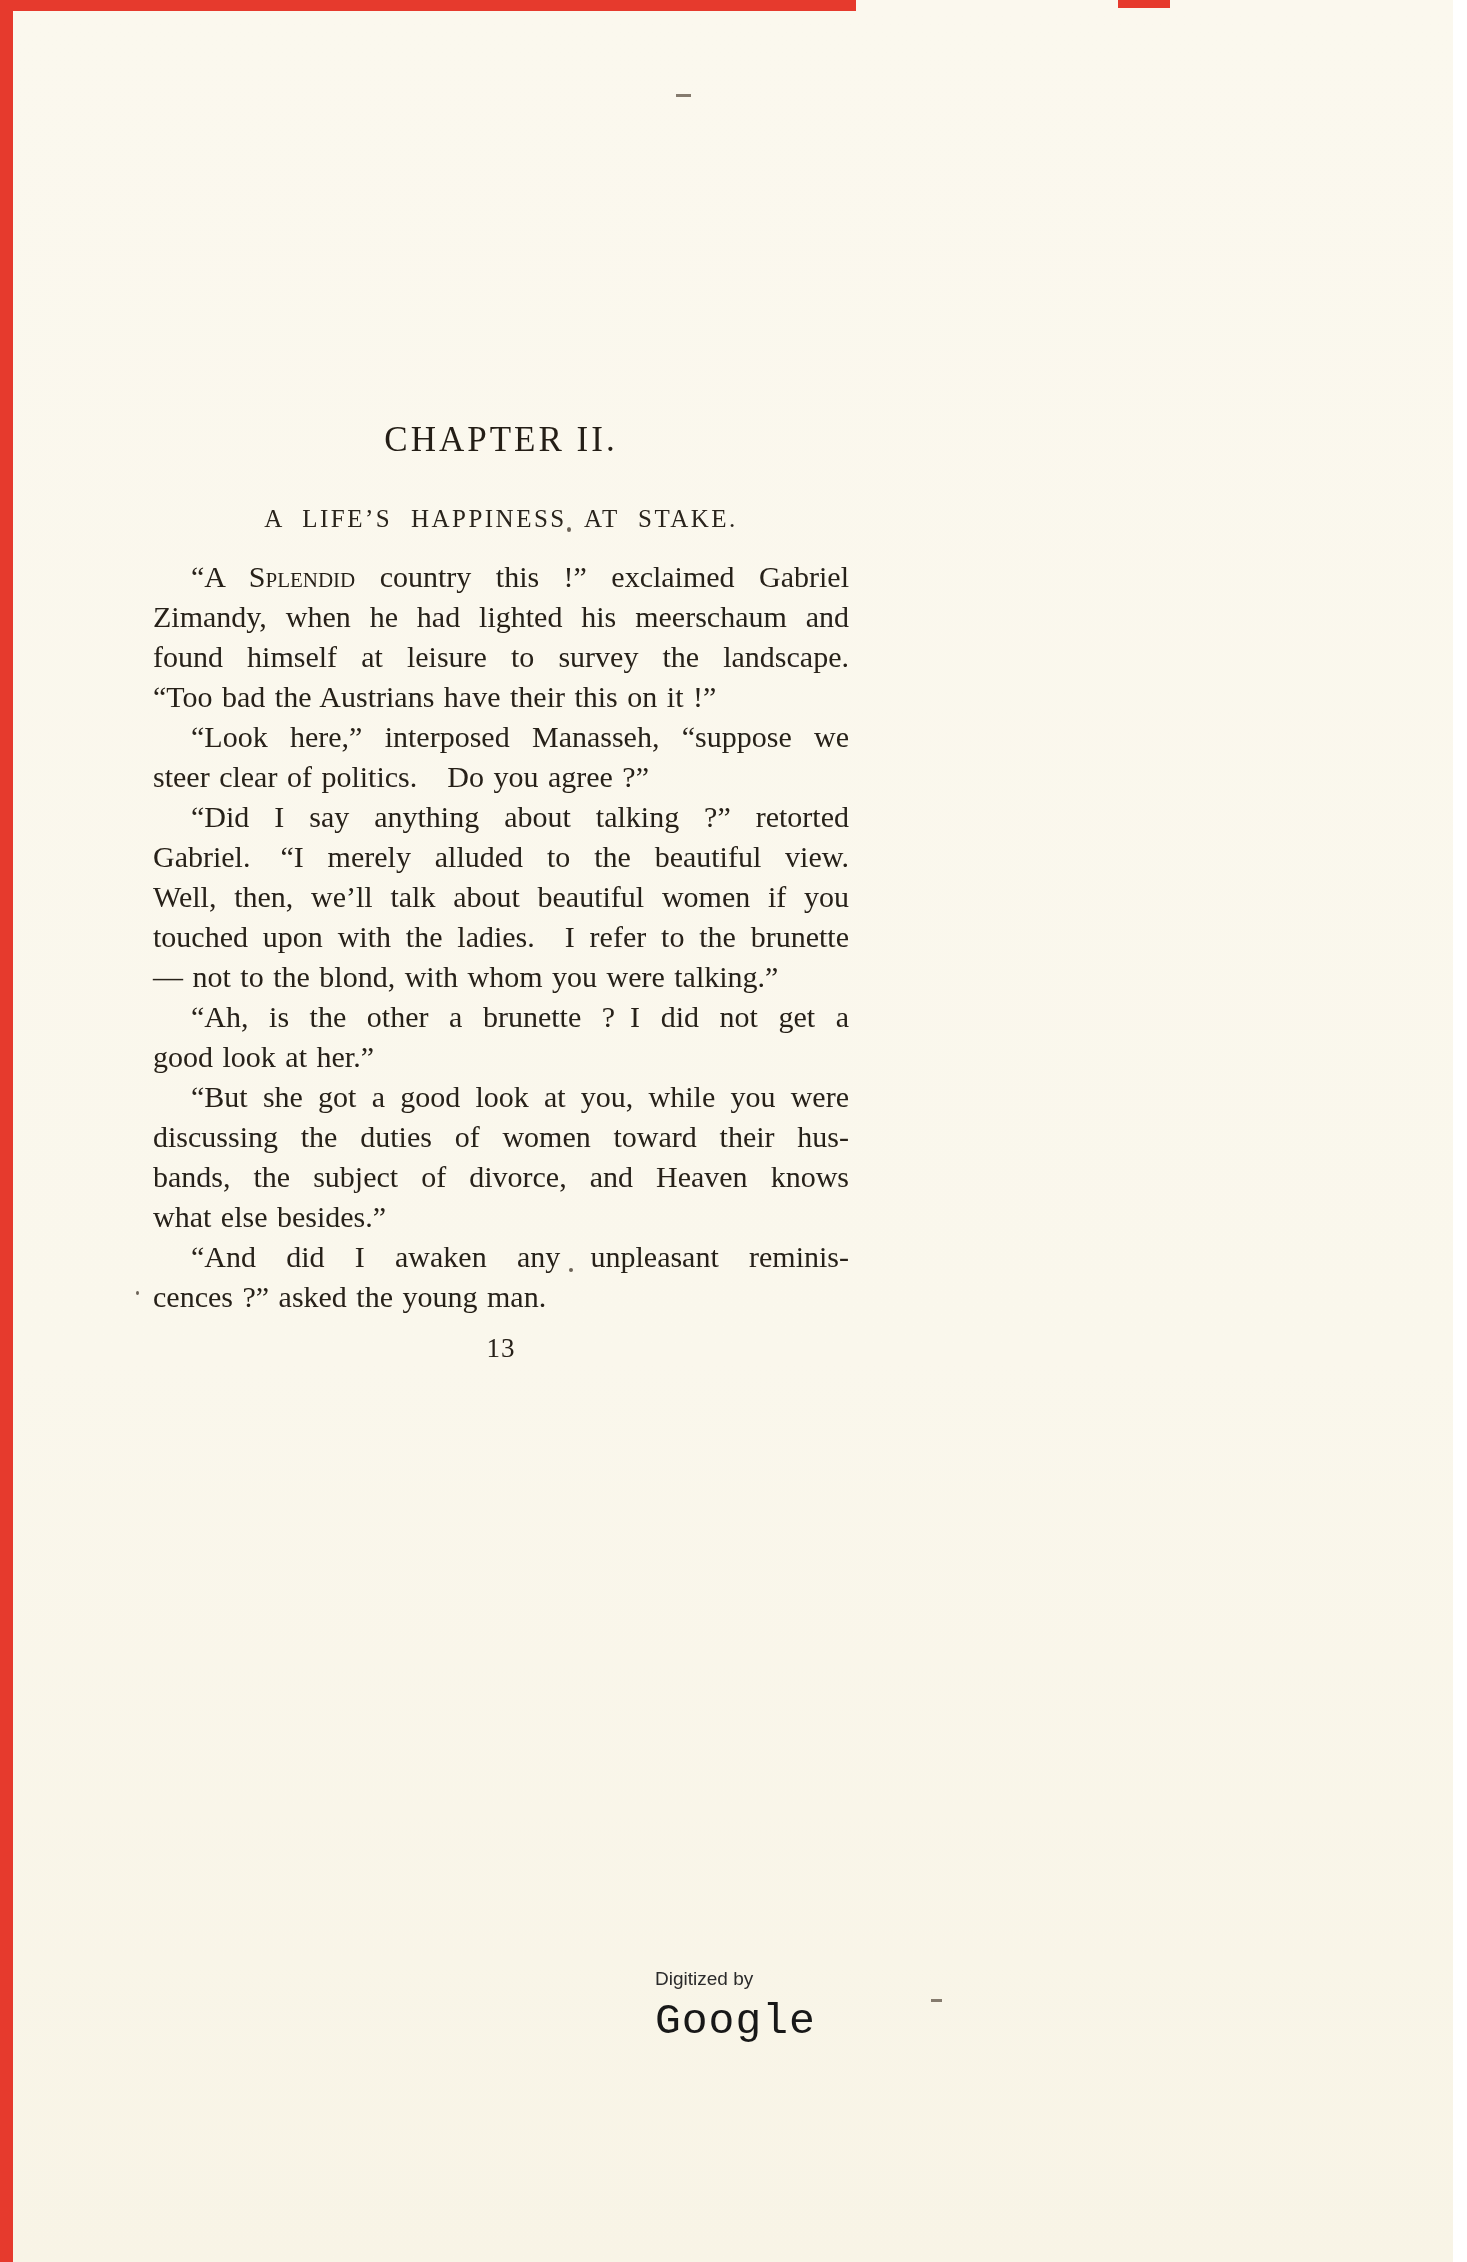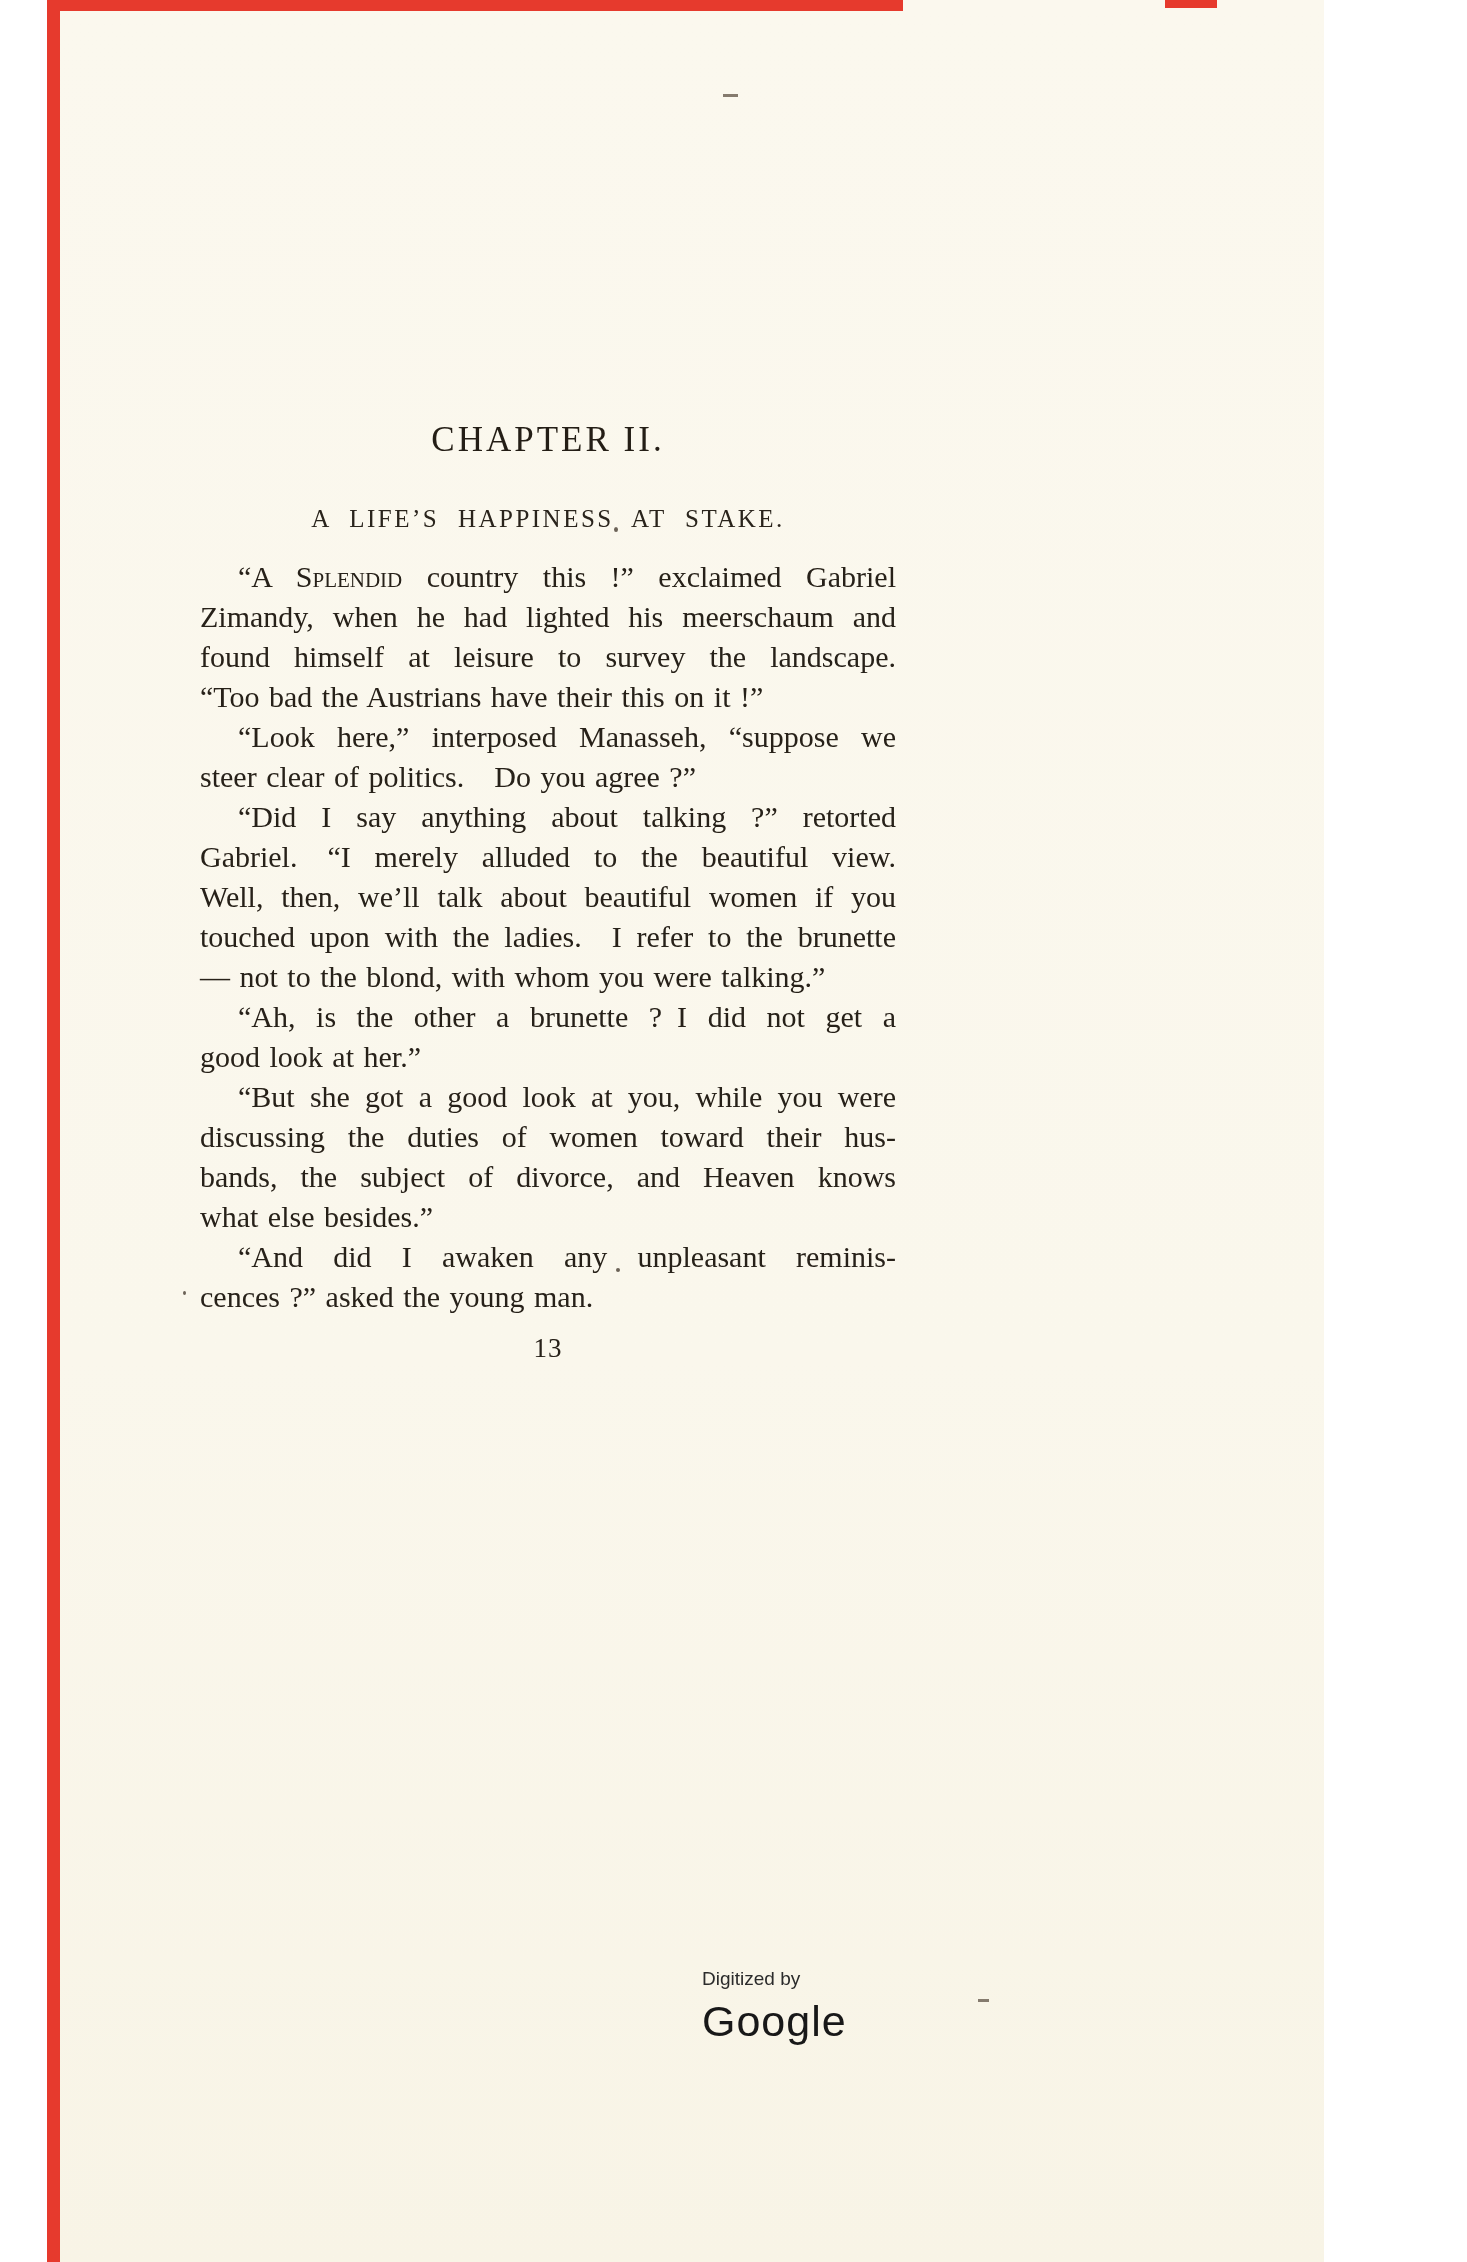--- a/index.html
+++ b/index.html
@@ -1,24 +1,23 @@
 <!DOCTYPE html>
 <html><head>
 <meta charset="utf-8">
 <style>
   html, body { margin: 0; padding: 0; background: #ffffff; }
   .page {
     position: relative;
-    width: 1277px;
+    width: 1453px;
     height: 2262px;
     background: linear-gradient(180deg, #fbf8ee 0%, #faf7ec 60%, #f8f4e6 100%);
     font-family: "Liberation Serif", serif;
     color: #272119;
     overflow: hidden;
-    margin-left: 47px;
   }
   .edge { position: absolute; background: #e63a2d; }
   .edge-left { left: 0; top: 0; width: 13px; height: 2262px; }
   .edge-top { left: 0; top: 0; width: 856px; height: 11px; }
   .edge-top-right { left: 1118px; top: 0; width: 52px; height: 8px; }
 
   .content { position: absolute; left: 153px; top: 420px; width: 696px; }
 
   .chapter {
     margin: 0;
@@ -63,21 +62,21 @@
     align-items: baseline;
     gap: 7px;
     flex-direction: column;
   }
   .dig {
     font-family: "Liberation Sans", sans-serif;
     font-size: 19px;
     color: #2b2b2b;
   }
   .glogo {
-    font-family: Liberation Sans, sans-serif;
+    font-family: Liberation Mono, monospace;
     font-size: 43px;
     color: #181818;
     letter-spacing: 1px;
   }
 
   .artifact { position: absolute; background: #857b6e; }
   .art-dash { height: 3px; }
   .art-dot { border-radius: 50%; background: #6b6257; }
 </style>
 </head>

